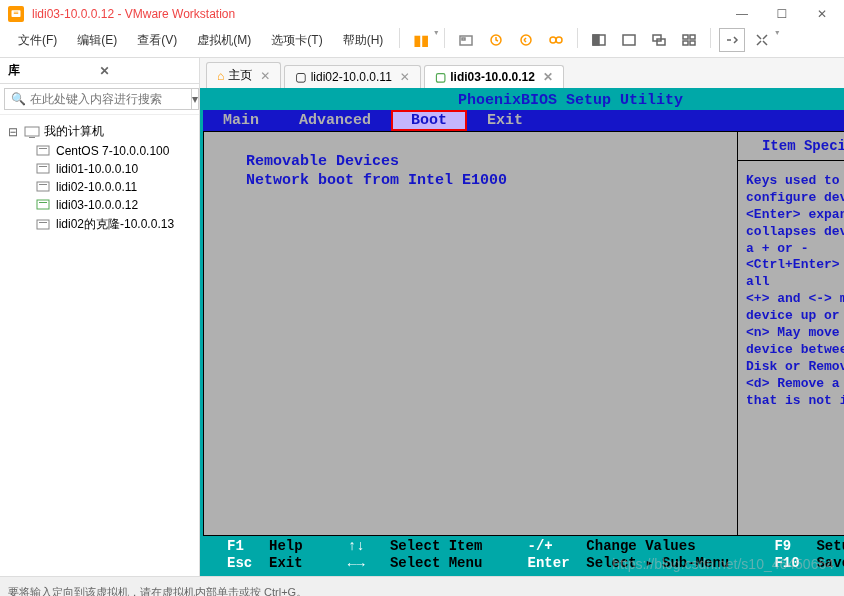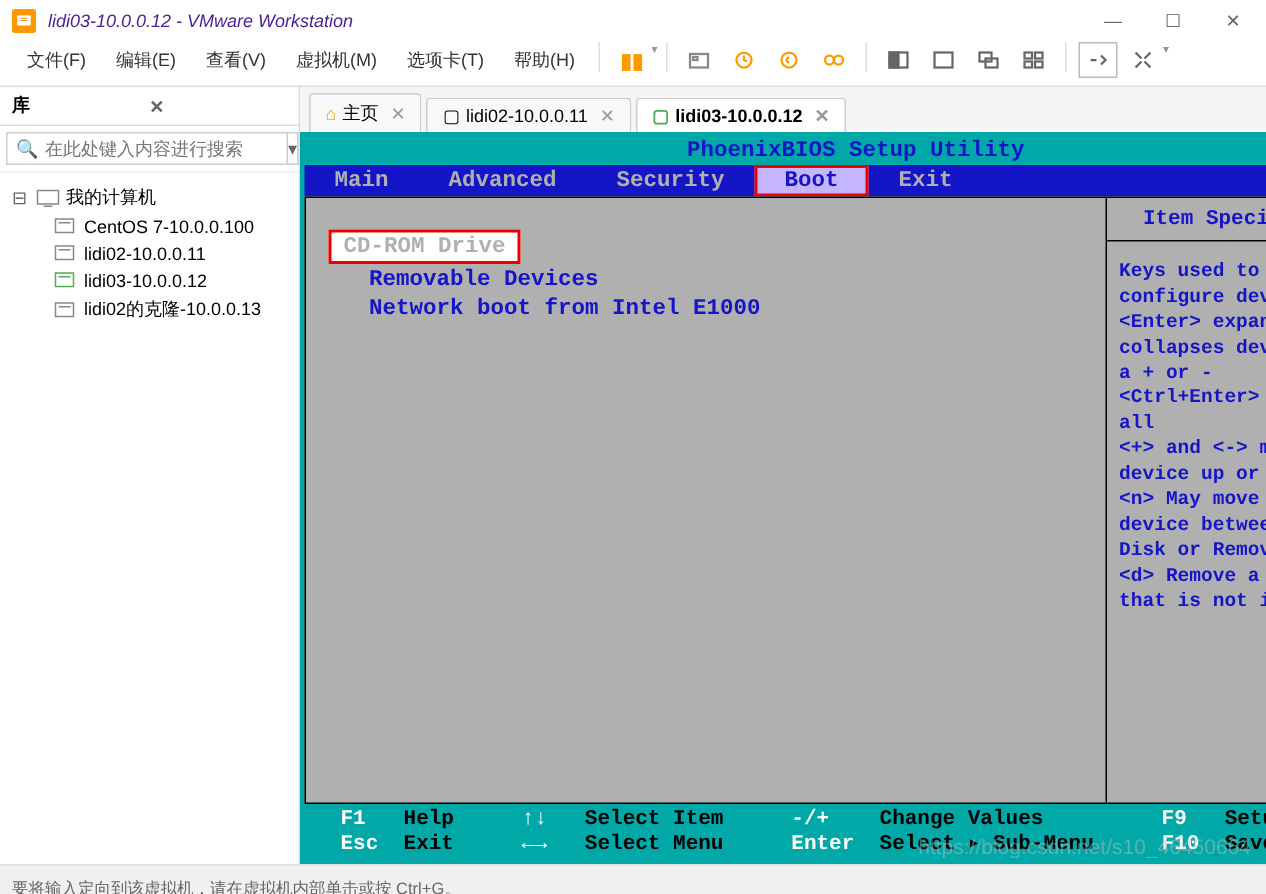--- a/index.html
+++ b/index.html
@@ -1,20 +1,20 @@
 <!DOCTYPE html>
 <html><head>
 <meta charset="utf-8">
 <style>
 * { box-sizing: border-box; margin: 0; padding: 0; }
 body { font-family: "Microsoft YaHei", Arial, sans-serif; font-size: 12px; background: #fff; width: 844px; height: 596px; overflow: hidden; position: relative; }
 .titlebar { height: 28px; display: flex; align-items: center; padding: 0 8px; background: #fff; }
 .titlebar .icon { width: 16px; height: 16px; background: #f90; border-radius: 2px; margin-right: 8px; display: flex; align-items: center; justify-content: center; }
 .titlebar .icon svg { width: 12px; height: 12px; }
-.titlebar .title { flex: 1; color: #4c1d95; font-style: italic; }
+.titlebar .title { flex: 1; color: #ef4444; }
 .winbtns { display: flex; gap: 12px; }
 .winbtn { width: 28px; height: 20px; display: flex; align-items: center; justify-content: center; color: #666; }
 .menubar { height: 30px; display: flex; align-items: flex-start; padding: 0 8px; border-bottom: 1px solid #ddd; }
 .menuitem { padding: 4px 10px; color: #333; }
 .menusep { width: 1px; height: 20px; background: #ddd; margin: 0 6px; }
 .toolbtn { width: 26px; height: 24px; display: flex; align-items: center; justify-content: center; color: #666; margin: 0 2px; }
 .toolbtn svg { width: 16px; height: 16px; }
 .pausebtn { color: #f90; font-weight: bold; font-size: 14px; }
 .dropicon { font-size: 8px; color: #999; margin-left: -2px; }
 .main { display: flex; height: calc(100% - 78px); }
@@ -186,20 +186,29 @@
           </span>
           <span>CentOS 7-10.0.0.100</span>
         </div>
       <div class="treenode child">
           <span class="vmicon">
             <svg viewBox="0 0 16 14">
               <rect x="1" y="2" width="12" height="9" fill="none" stroke="#888"></rect>
               <rect x="3" y="4" width="8" height="1" fill="#888"></rect>
             </svg>
           </span>
+          <span>lidi01-10.0.0.10</span>
+        </div>
+      <div class="treenode child">
+          <span class="vmicon">
+            <svg viewBox="0 0 16 14">
+              <rect x="1" y="2" width="12" height="9" fill="none" stroke="#888"></rect>
+              <rect x="3" y="4" width="8" height="1" fill="#888"></rect>
+            </svg>
+          </span>
           <span>lidi02-10.0.0.11</span>
         </div>
       <div class="treenode child sel">
           <span class="vmicon">
             <svg viewBox="0 0 16 14">
               <rect x="1" y="2" width="12" height="9" fill="none" stroke="#5a5"></rect>
               <rect x="3" y="4" width="8" height="1" fill="#5a5"></rect>
             </svg>
           </span>
           <span>lidi03-10.0.0.12</span>
@@ -233,27 +242,25 @@
           <span>lidi03-10.0.0.12</span>
           <span class="x">✕</span>
         </div>
     </div>
 
     <div class="bioswrap">
       <div class="biostitle">PhoenixBIOS Setup Utility</div>
       <div class="biosmenu">
         <div class="m">Main</div>
         <div class="m">Advanced</div>
-        <div class="m">Security</div>
         <div class="m sel">Boot</div>
         <div class="m">Exit</div>
       </div>
       <div class="biosbody">
         <div class="biosoptions">
-          <div class="optline"><span class="optsel">CD-ROM Drive</span></div>
           <div class="optline">   <span>Removable Devices</span></div>
           <div class="optline">   <span>Network boot from Intel E1000</span></div>
         </div>
         <div class="bioshelp">
           <div class="helphdr">Item Specific Help</div>
           <div class="helptxt" style="white-space:pre-wrap">Keys used to view or configure devices:
 &lt;Enter&gt; expands or collapses devices with a + or -
 &lt;Ctrl+Enter&gt; expands all
 &lt;+&gt; and &lt;-&gt; moves the device up or down.
 &lt;n&gt; May move removable device between Hard Disk or Removable Disk

